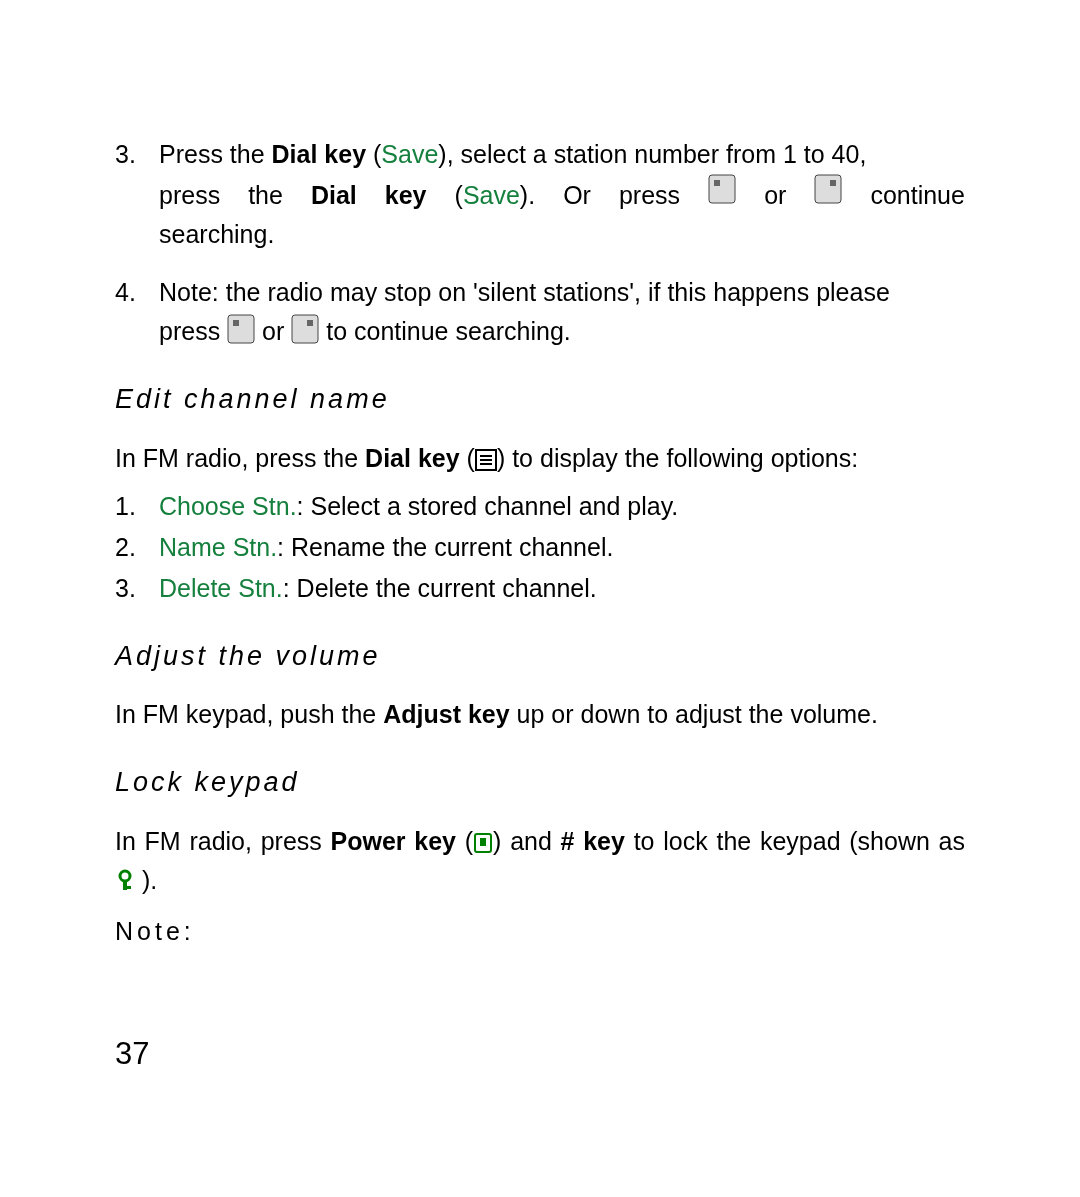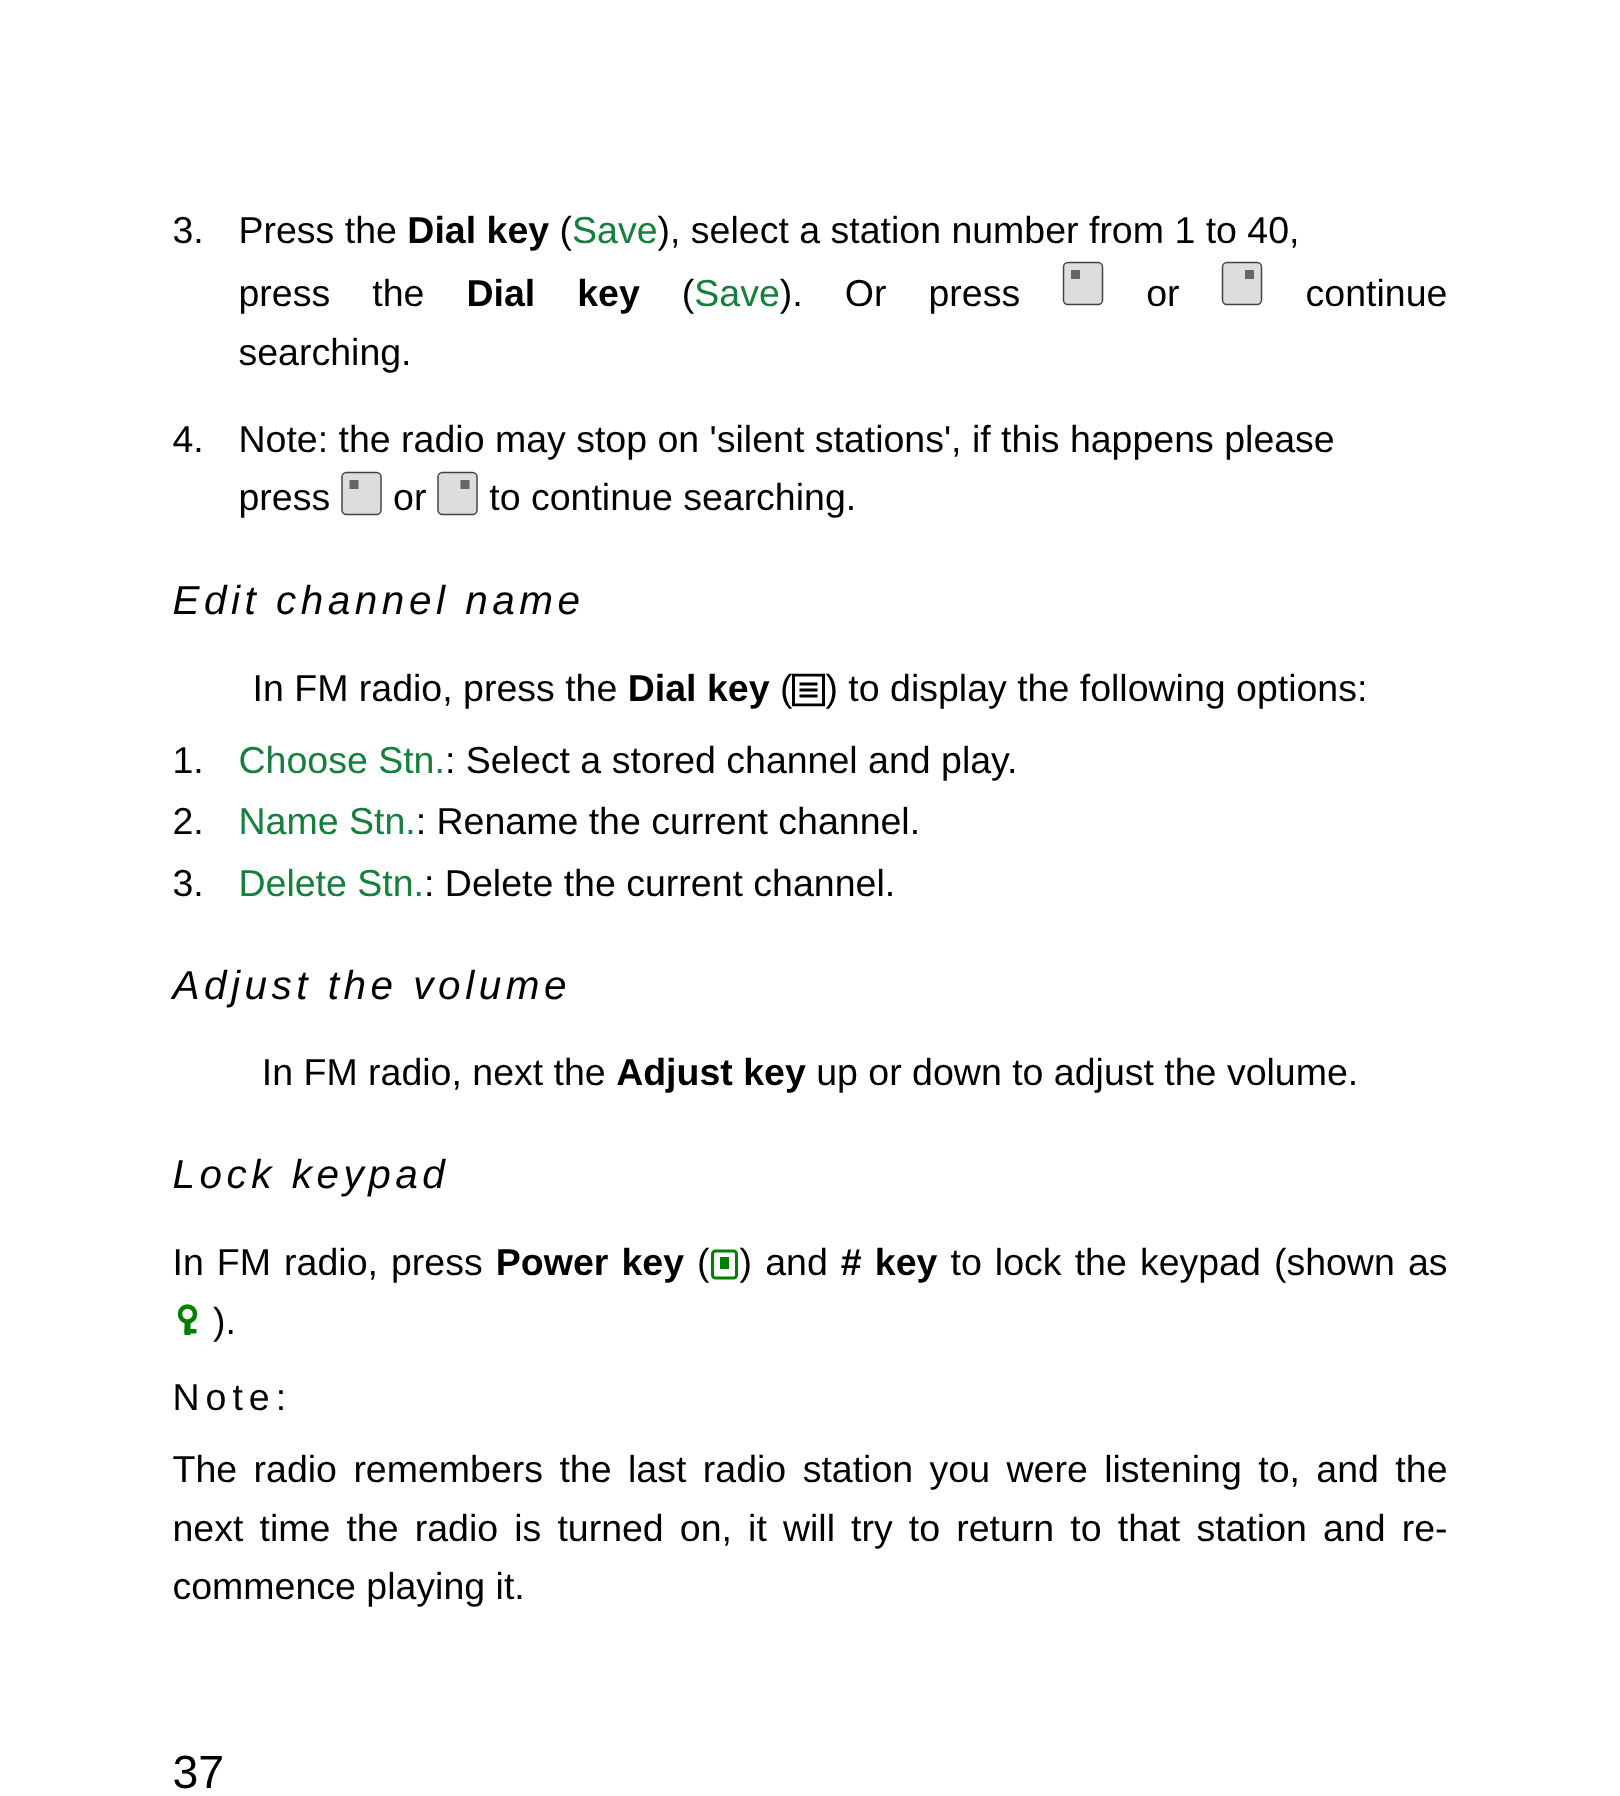--- a/index.html
+++ b/index.html
@@ -38,21 +38,21 @@
   .bold { font-weight: bold; }
   .link { color: #15803d; }
   .section-heading {
     font-style: italic;
     font-size: 27px;
     letter-spacing: 3px;
     margin-top: 28px;
     margin-bottom: 18px;
     font-family: Arial, Helvetica, sans-serif;
   }
-  .para { margin: 10px 0; text-align: center; }
+  .para { margin: 10px 0; }
   .just { text-align: justify; }
   .note-label { letter-spacing: 4px; margin-top: 12px; }
   .pagenum { margin-top: 80px; font-size: 31px; }
 
   
   .key-icon, .menu-icon, .lock-icon, .key-glyph {
     display: inline-block;
     vertical-align: -4px;
   }
   .key-icon svg, .menu-icon svg, .lock-icon svg, .key-glyph svg {
@@ -140,32 +140,31 @@
     <div class="num">2.</div>
     <div class="txt"><span class="link">Name Stn.</span><span>: Rename the current channel.</span></div>
   </div>
   <div class="num-item" style="margin-bottom:2px;">
     <div class="num">3.</div>
     <div class="txt"><span class="link">Delete Stn.</span><span>: Delete the current channel.</span></div>
   </div>
 
   <div class="section-heading">Adjust the volume</div>
   <div class="para">
-    <span>In FM radio, next the </span><span class="bold">Adjust key</span><span> up or down to adjust the volume.</span>
+    <span>In FM keypad, push the </span><span class="bold">Adjust key</span><span> up or down to adjust the volume.</span>
   </div>
 
   <div class="section-heading">Lock keypad</div>
   <div class="para just">
     <span>In FM radio, press </span><span class="bold">Power key</span><span> (</span><span class="lock-icon"><svg width="20" height="22">
           <rect x="2" y="2" width="16" height="18" rx="2" fill="none" stroke="#008000" stroke-width="2"></rect>
           <rect x="7" y="6" width="6" height="8" fill="#008000"></rect>
         </svg></span><span>) and </span><span class="bold"># key</span><span> to lock the keypad (shown as </span><span class="key-glyph"><svg width="20" height="24">
           <circle cx="10" cy="7" r="5" fill="none" stroke="#008000" stroke-width="3"></circle>
           <rect x="8" y="11" width="4" height="10" fill="#008000"></rect>
           <rect x="8" y="17" width="8" height="3" fill="#008000"></rect>
         </svg></span><span> ).</span>
   </div>
 
   <div class="note-label">Note:</div>
-  <div class="para just">The radio remembers the last radio station you were listening to, and the next time the radio is turned on, it will try to return to that station and re-commence playing it.</div>
 
   <div class="pagenum">37</div>
 </div>
 
 </body></html>

